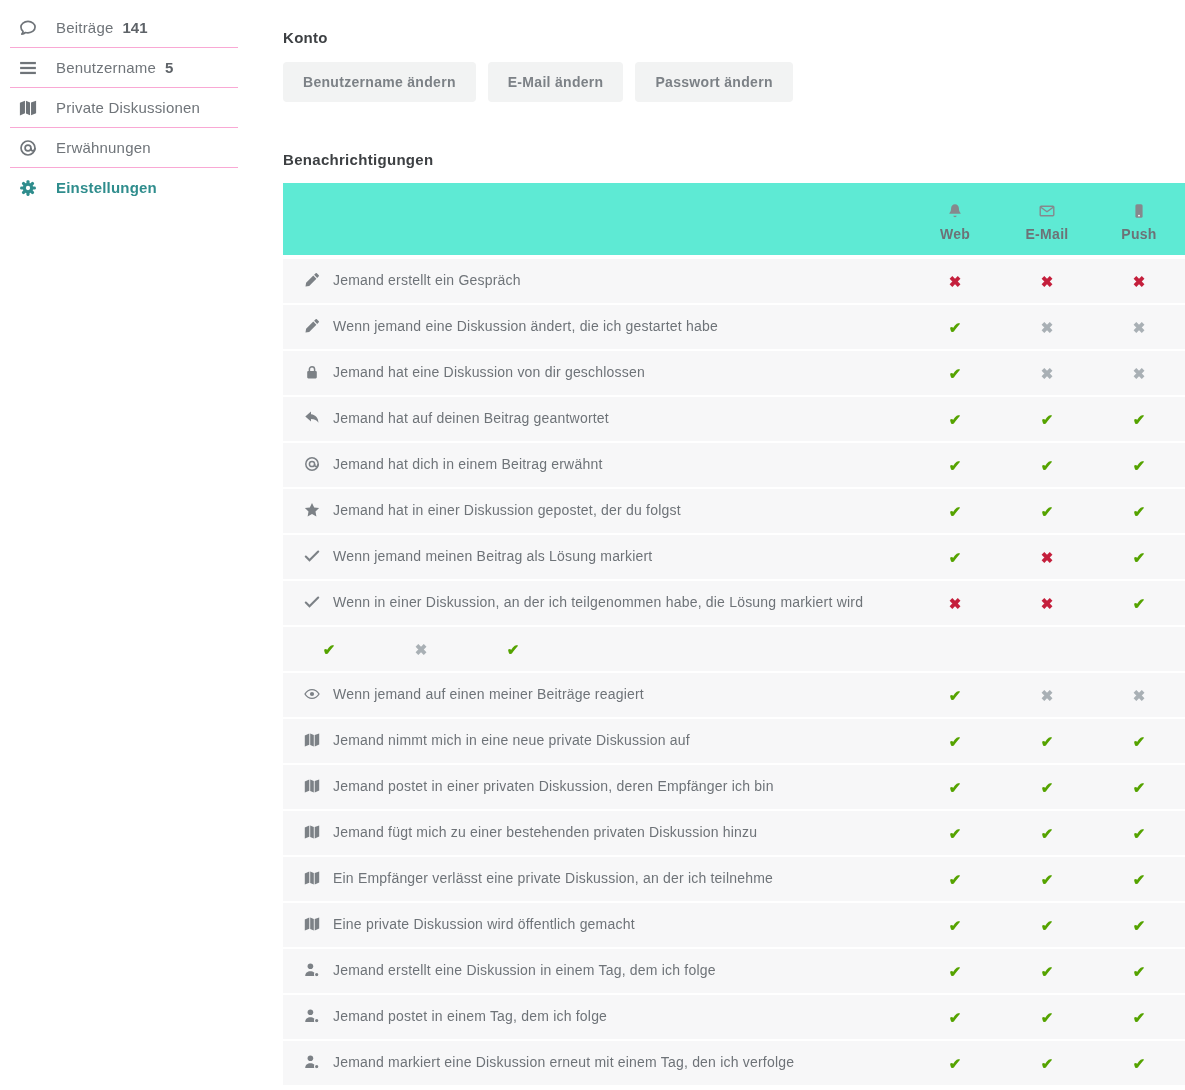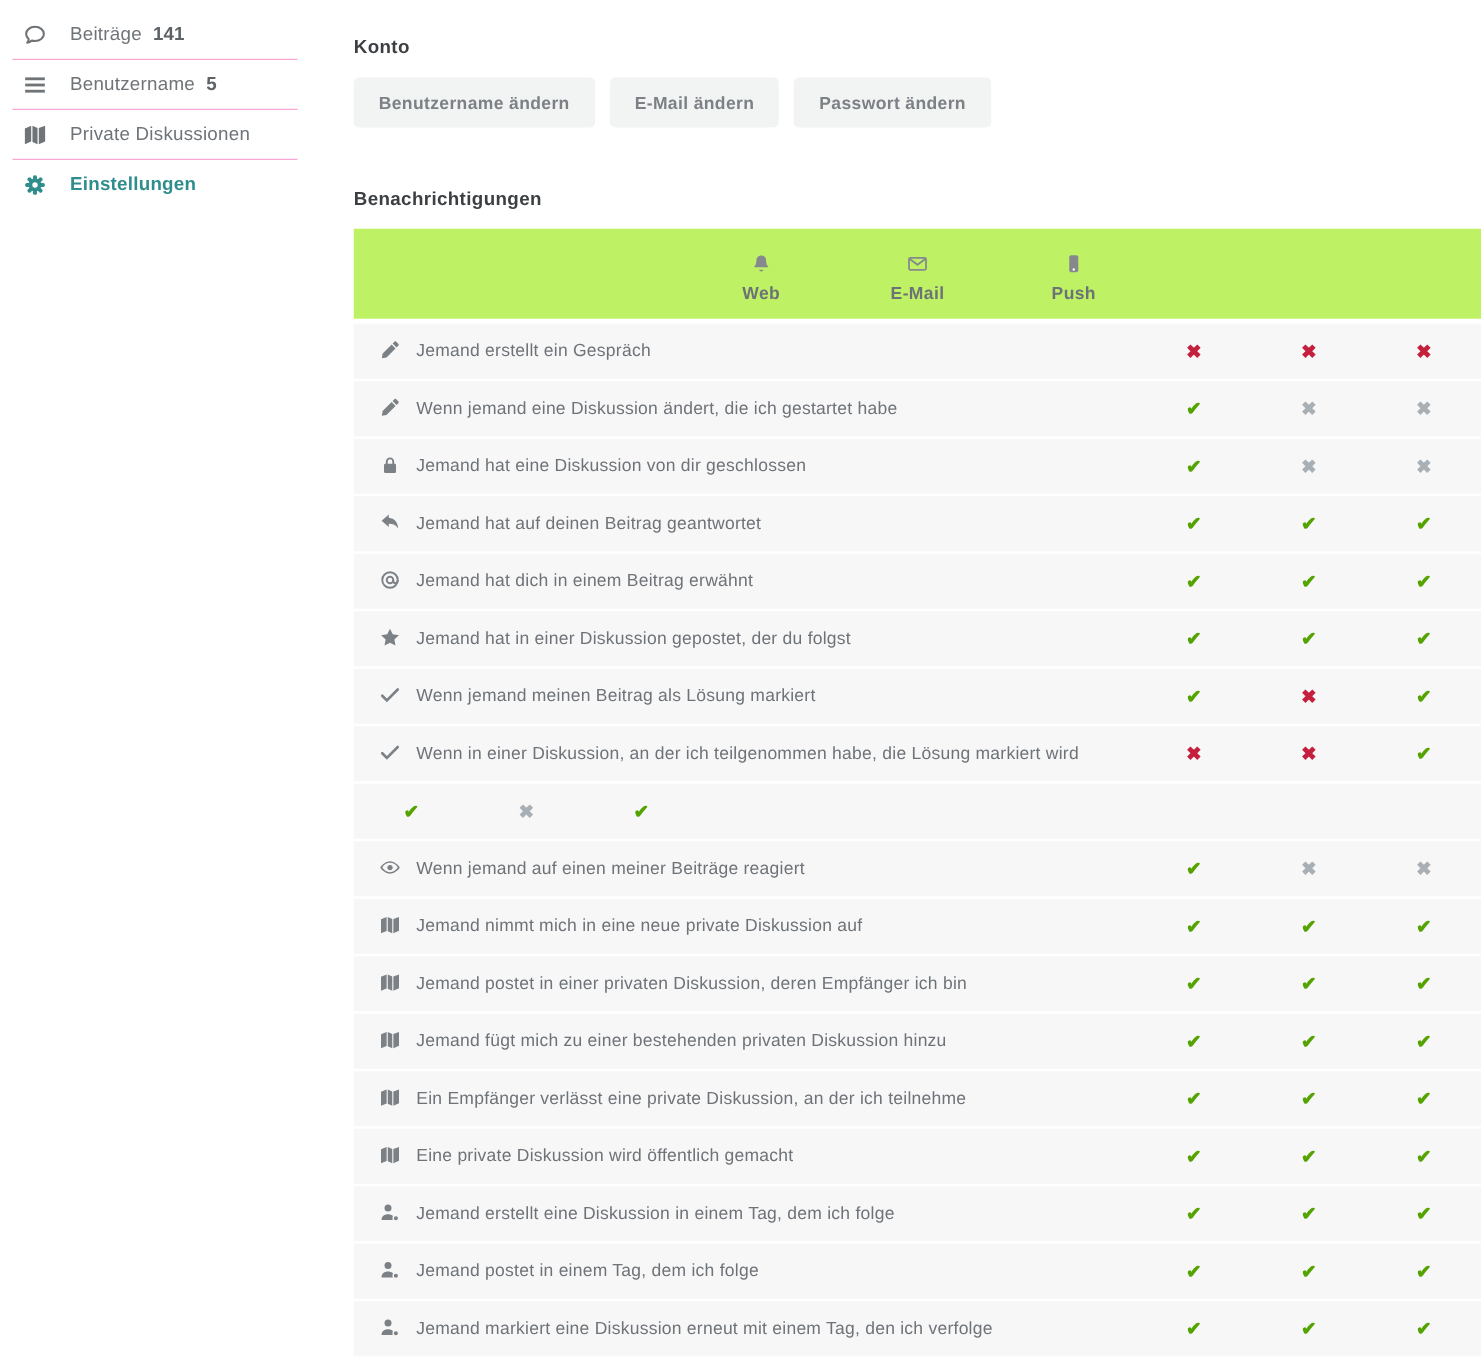--- a/index.html
+++ b/index.html
@@ -31,22 +31,22 @@
   .btn{
     background:#f2f3f3;border:none;border-radius:4px;
     padding:12px 20px;font-family:Liberation Sans, sans-serif;
     font-size:14px;font-weight:bold;color:#7c8186;letter-spacing:.3px;
     cursor:pointer;
   }
   .notif-heading{margin-top:49px;}
   
   .ntable{margin-top:15px;}
   .nheader{
-    background:#bef264;height:72px;margin-bottom:4px;
-    display:flex;align-items:flex-end;justify-content:center;gap:33px;
+    background:#5eead4;height:72px;margin-bottom:4px;
+    display:flex;align-items:flex-end;justify-content:flex-end;
   }
   .ncol{
     width:92px;flex:none;text-align:center;padding-bottom:13px;
     color:#6d7277;font-size:14px;font-weight:bold;letter-spacing:.3px;
   }
   .ncol .icn{display:block;margin:0 auto 7px;width:16px;height:16px;color:#85898d;}
   .ncol .icn svg{width:16px;height:16px;}
   .nrow{
     background:#f7f7f8;min-height:44px;margin-bottom:2px;
     display:flex;align-items:center;
@@ -92,20 +92,30 @@
       <span class="slabel">Benutzername</span>
       <span class="scount">5</span>
     </div>
     <div class="side-item">
       <span class="icn">
         <svg viewBox="0 0 16 16" fill="currentColor">
           <path d="M.8 3.4 5.3 1.5v11.2L.8 14.6zM6.2 1.5l3.6 1.6v11.4l-3.6-1.6zM10.7 3.1l4.5-1.6v11.1l-4.5 1.9z"></path>
         </svg>
       </span>
       <span class="slabel">Private Diskussionen</span>
+    </div>
+    <div class="side-item">
+      <span class="icn">
+        <svg viewBox="0 0 16 16">
+          <circle cx="8" cy="8" r="6.2" fill="none" stroke="currentColor" stroke-width="1.5"></circle>
+          <circle cx="8" cy="8" r="2.6" fill="none" stroke="currentColor" stroke-width="1.5"></circle>
+          <path d="M10.6 8c0 1.8.5 2.6 1.6 2.6 1.2 0 2-.9 2-2.6" fill="none" stroke="currentColor" stroke-width="1.5"></path>
+        </svg>
+      </span>
+      <span class="slabel">Erwähnungen</span>
     </div>
     <div class="side-item active">
       <span class="icn">
         <svg viewBox="0 0 16 16" fill="currentColor">
           <rect x="6.6" y="1" width="2.8" height="14" rx="1.2"></rect>
           <rect x="6.6" y="1" width="2.8" height="14" rx="1.2" transform="rotate(45 8 8)"></rect>
           <rect x="6.6" y="1" width="2.8" height="14" rx="1.2" transform="rotate(90 8 8)"></rect>
           <rect x="6.6" y="1" width="2.8" height="14" rx="1.2" transform="rotate(135 8 8)"></rect>
           <circle cx="8" cy="8" r="4.6"></circle>
           <circle cx="8" cy="8" r="1.9" fill="#fff"></circle>

